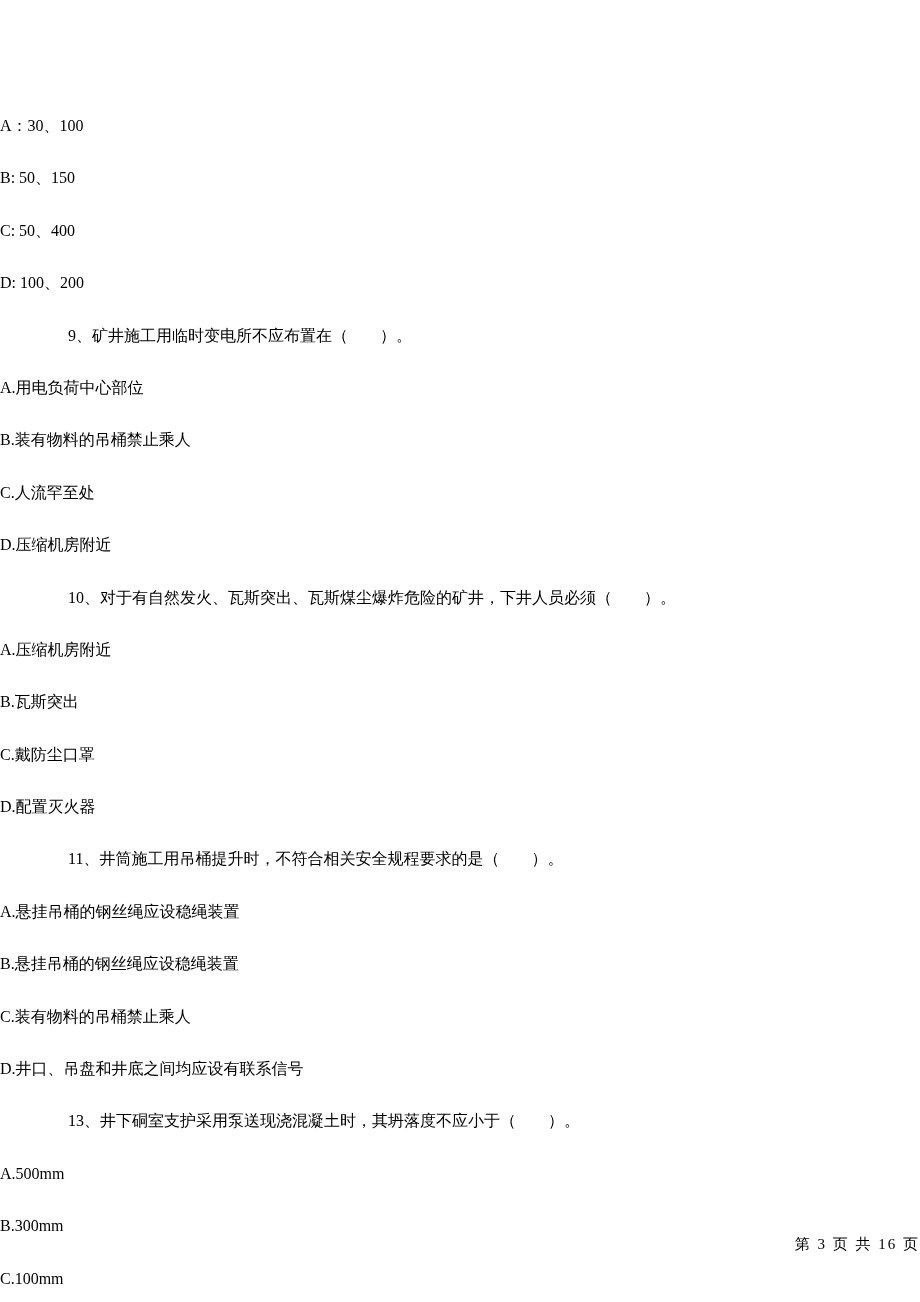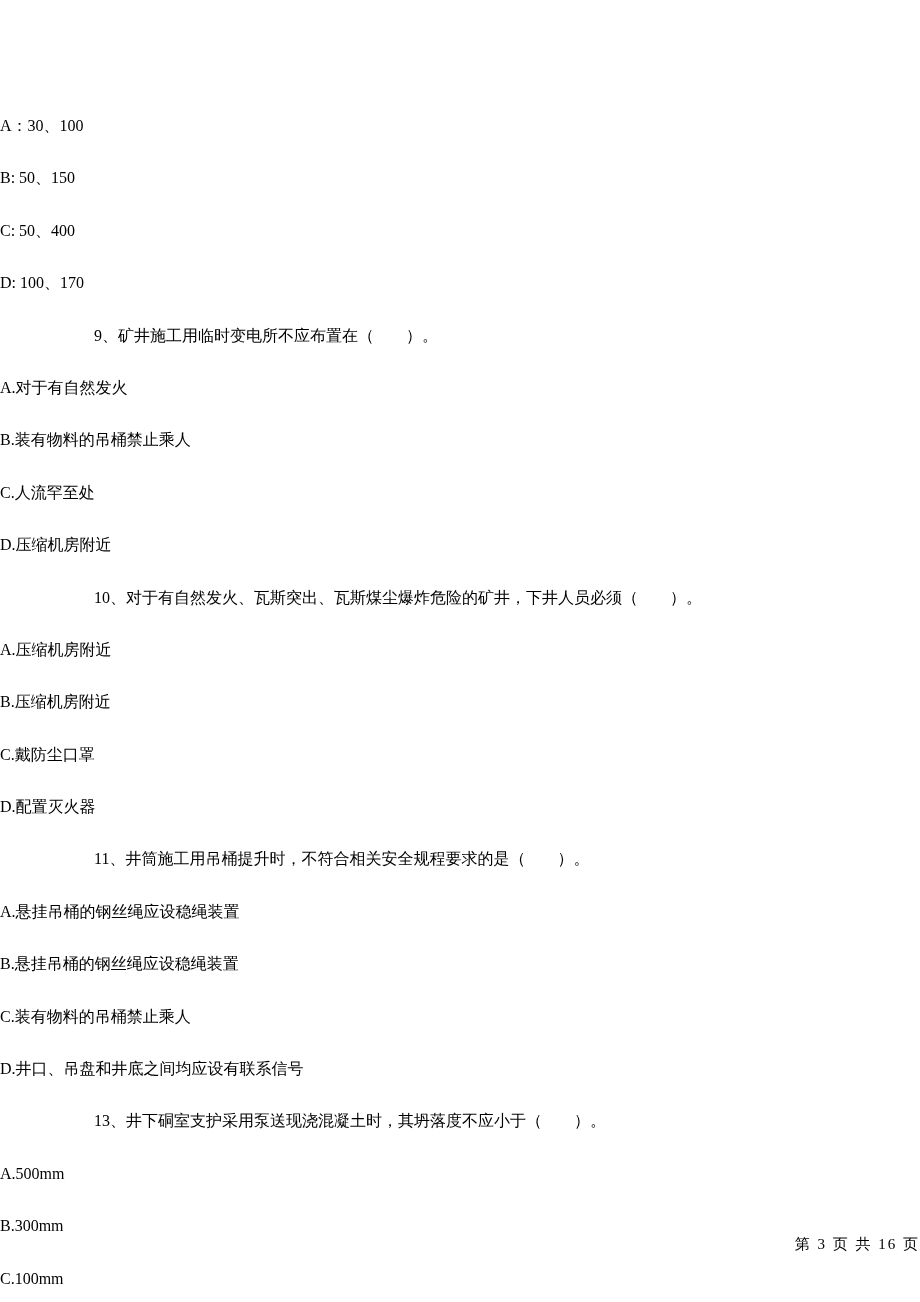--- a/index.html
+++ b/index.html
@@ -11,50 +11,50 @@
       font-size: 16px;
       color: #000;
       position: relative;
       padding-top: 115px;
     }
     .option-block {
       margin-bottom: 30px;
       line-height: 1.4;
     }
     .question-block {
-      padding-left: 94px;
+      padding-left: 68px;
       margin-bottom: 30px;
       line-height: 1.4;
     }
     .footer {
       position: absolute;
       bottom: 48px;
       width: 100%;
       text-align: right;
       font-size: 15px;
       letter-spacing: 2px;
     }
   </style>
 </head>
 <body>
 
 <div class="option-block">A：30、100</div>
 <div class="option-block">B: 50、150</div>
 <div class="option-block">C: 50、400</div>
-<div class="option-block">D: 100、170</div>
+<div class="option-block">D: 100、200</div>
 
 <div class="question-block">9、矿井施工用临时变电所不应布置在（　　）。</div>
-<div class="option-block">A.对于有自然发火</div>
+<div class="option-block">A.用电负荷中心部位</div>
 <div class="option-block">B.装有物料的吊桶禁止乘人</div>
 <div class="option-block">C.人流罕至处</div>
 <div class="option-block">D.压缩机房附近</div>
 
 <div class="question-block">10、对于有自然发火、瓦斯突出、瓦斯煤尘爆炸危险的矿井，下井人员必须（　　）。</div>
 <div class="option-block">A.压缩机房附近</div>
-<div class="option-block">B.压缩机房附近</div>
+<div class="option-block">B.瓦斯突出</div>
 <div class="option-block">C.戴防尘口罩</div>
 <div class="option-block">D.配置灭火器</div>
 
 <div class="question-block">11、井筒施工用吊桶提升时，不符合相关安全规程要求的是（　　）。</div>
 <div class="option-block">A.悬挂吊桶的钢丝绳应设稳绳装置</div>
 <div class="option-block">B.悬挂吊桶的钢丝绳应设稳绳装置</div>
 <div class="option-block">C.装有物料的吊桶禁止乘人</div>
 <div class="option-block">D.井口、吊盘和井底之间均应设有联系信号</div>
 
 <div class="question-block">13、井下硐室支护采用泵送现浇混凝土时，其坍落度不应小于（　　）。</div>

